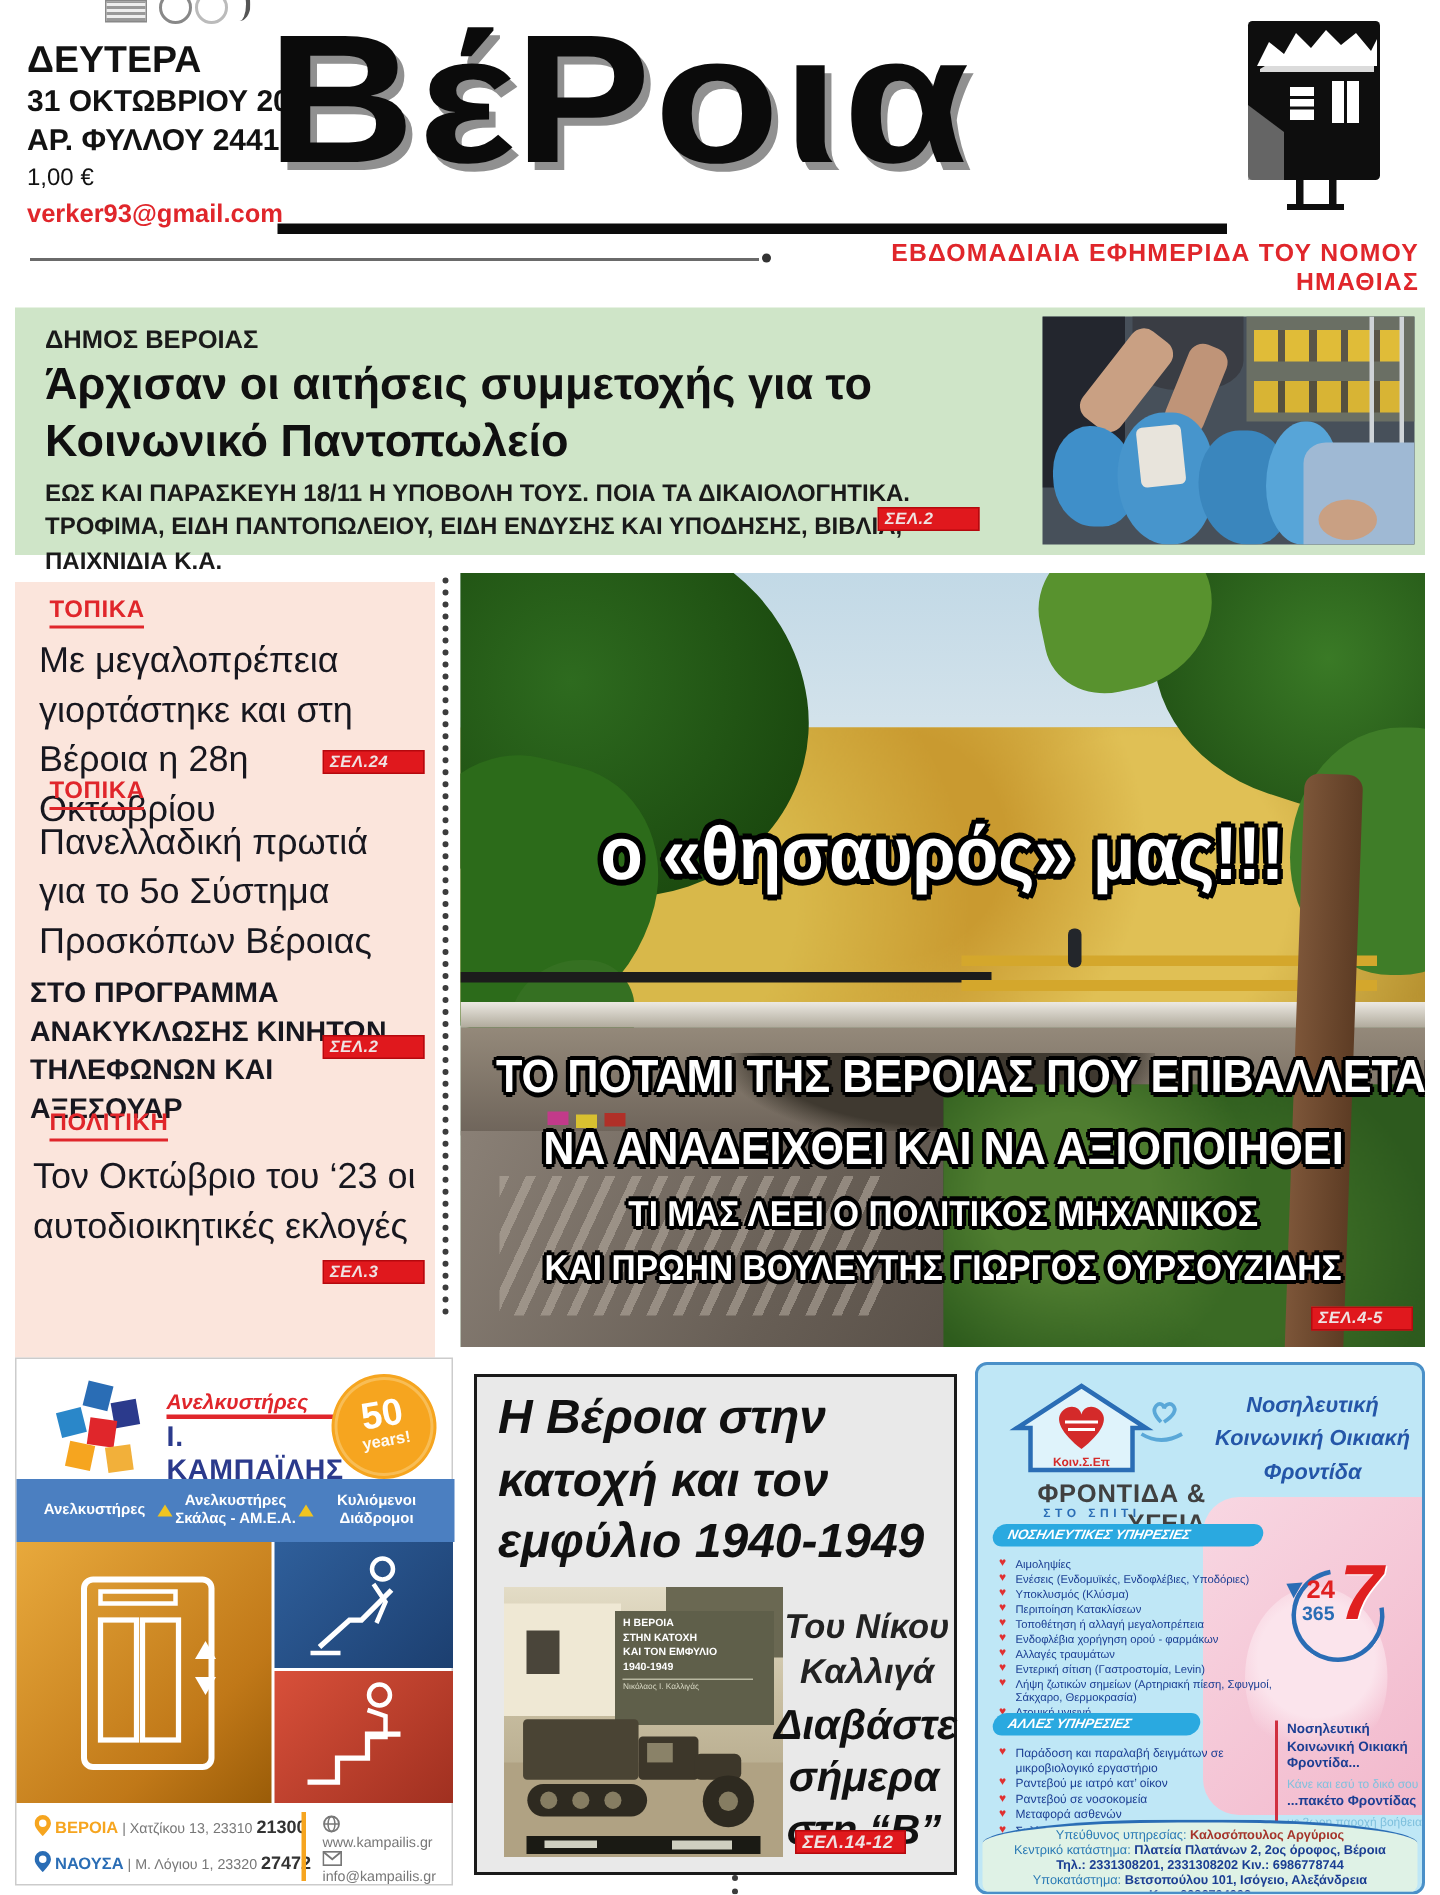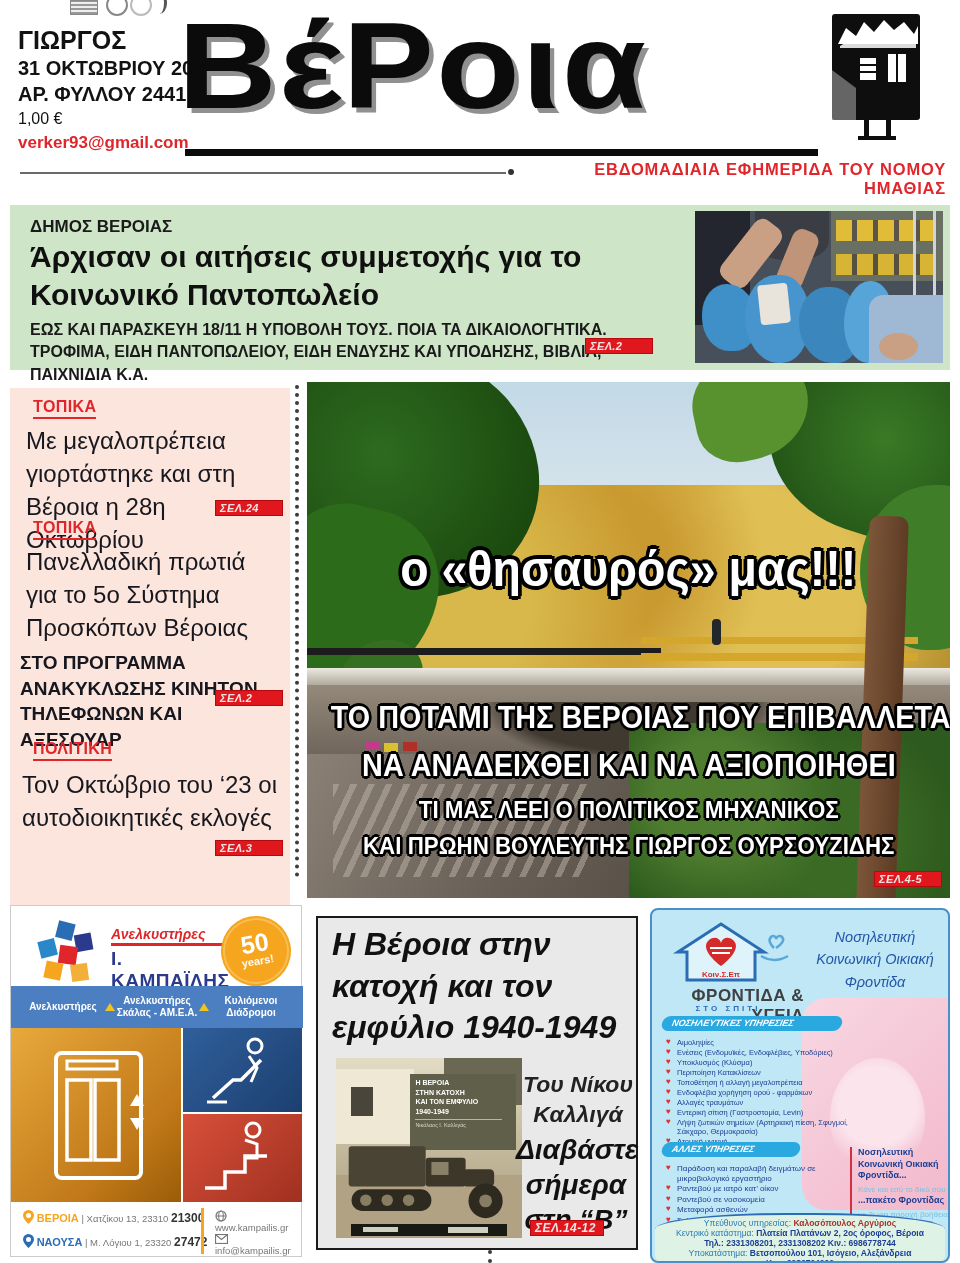--- a/index.html
+++ b/index.html
@@ -101,21 +101,21 @@
         border:2px solid #4a90c8;border-radius:8px;box-sizing:border-box;overflow:hidden;}
   .care-pink{position:absolute;left:150px;top:88px;width:148px;height:212px;
              background:linear-gradient(135deg,#f8d7e2,#f2b8cc);border-radius:24px 0 0 24px;}
   .care-pink .swirl{position:absolute;left:28px;top:60px;width:95px;height:120px;border-radius:50%;
              background:radial-gradient(circle at 50% 40%,#fbe4ec 0 45%,rgba(251,228,236,0) 70%);}
   .care-org{position:absolute;left:0;top:76px;width:152px;text-align:right;font-size:17px;
             font-weight:bold;color:#404040;letter-spacing:0.5px;}
   .care-sub{position:absolute;left:0;top:94px;width:152px;text-align:center;font-size:8px;
             font-weight:bold;color:#2a6db5;letter-spacing:3px;}
   .care-tag{position:absolute;left:152px;top:16px;width:142px;text-align:center;font-size:14.5px;
-            font-weight:normal;font-style:italic;color:#2456a8;line-height:1.55;}
+            font-weight:bold;font-style:italic;color:#2456a8;line-height:1.55;}
   .cbanner{position:absolute;height:15px;background:#2aa9e0;border-radius:8px;transform:skewX(-12deg);
            color:#fff;font-weight:bold;font-style:italic;font-size:9px;line-height:15px;padding:0 10px;}
   .svclist{position:absolute;font-size:7.5px;color:#1b3e93;line-height:1.2;}
   .svc-item{position:relative;padding-left:11px;margin-bottom:1px;}
   .svc-item .heart{position:absolute;left:0;top:-1px;color:#e03030;font-size:8px;}
   .b247{position:absolute;left:203px;top:128px;width:88px;height:78px;}
   .b247 .ring{position:absolute;left:6px;top:8px;width:56px;height:56px;border-radius:50%;
               border:3.5px solid #2a6db5;border-top-color:transparent;transform:rotate(35deg);}
   .b247 .arrow{position:absolute;left:2px;top:14px;width:0;height:0;border-top:6px solid transparent;
                border-bottom:6px solid transparent;border-right:9px solid #2a6db5;transform:rotate(30deg);}
@@ -141,21 +141,21 @@
 <div class="page">
 
   <div>
     <div class="topicon" style="left:70px;top:0;width:26px;height:13px;background:repeating-linear-gradient(0deg,#999 0 2px,#eee 2px 4px);border:1px solid #888;"></div>
     <div class="topicon" style="left:106px;top:-6px;width:18px;height:18px;border-radius:50%;background:#fff;border:2px solid #888;"></div>
     <div class="topicon" style="left:130px;top:-6px;width:18px;height:18px;border-radius:50%;background:#fff;border:2px solid #bbb;"></div>
     <div class="topicon" style="left:152px;top:-8px;width:12px;height:22px;background:transparent;border-right:3px solid #555;border-radius:0 50% 50% 0;"></div>
   </div>
 
   <div class="dateblock">
-    <div class="day">ΓΙΩΡΓΟΣ</div>
+    <div class="day">ΔΕΥΤΕΡΑ</div>
     <div class="dline">31 ΟΚΤΩΒΡΙΟΥ 2022</div>
     <div class="dline">ΑΡ. ΦΥΛΛΟΥ 2441</div>
     <div class="price">1,00 €</div>
     <div class="email">verker93@gmail.com</div>
   </div>
 
   <div class="masthead">ΒέΡοια</div>
   <div class="mast-underline"></div>
 
   <div class="abs" style="left:830px;top:10px;width:92px;height:132px;">
@@ -456,20 +456,27 @@
           <span class="heart">♥</span>
           <span>Λήψη ζωτικών σημείων (Αρτηριακή πίεση, Σφυγμοί, Σάκχαρο, Θερμοκρασία)</span>
         </div>
 
         <div class="svc-item">
           <span class="heart">♥</span>
           <span>Ατομική υγιεινή</span>
         </div>
       </div>
 
+    <div class="b247">
+      <div class="ring"></div>
+      <div class="arrow"></div>
+      <div class="t24">24</div>
+      <div class="t365">365</div>
+      <div class="t7">7</div>
+    </div>
 
     <div class="cbanner" style="left:10px;top:232px;width:118px;">ΑΛΛΕΣ ΥΠΗΡΕΣΙΕΣ</div>
 
     <div class="svclist" style="left:14px;top:254px;width:178px;font-size:8px;">
 
         <div class="svc-item">
           <span class="heart">♥</span>
           <span>Παράδοση και παραλαβή δειγμάτων σε μικροβιολογικό εργαστήριο</span>
         </div>
 

